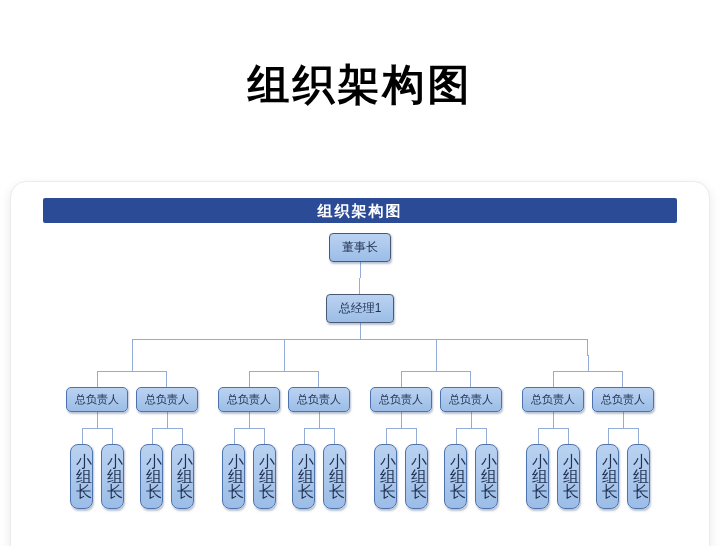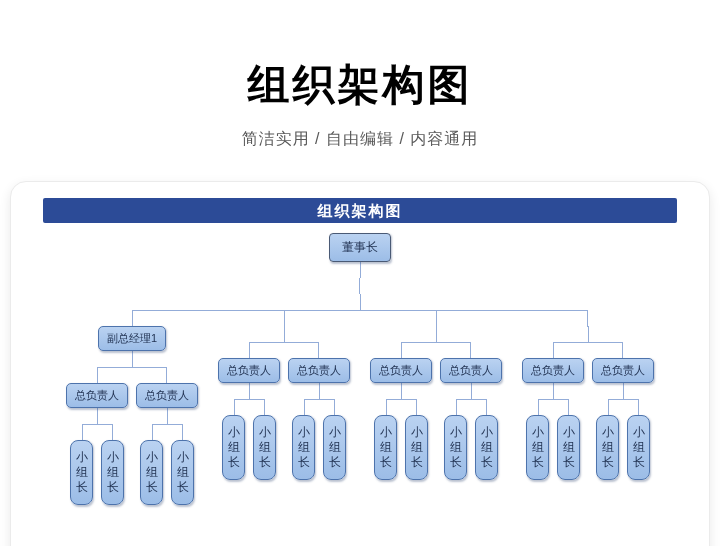--- a/index.html
+++ b/index.html
@@ -72,42 +72,41 @@
     font-size:11px; padding:4px 8px;
     box-shadow:1px 1.5px 2px rgba(60,80,120,.35);
   }
   .node.lvl0, .node.lvl1 {
     font-size:12px; padding:5px 12px; min-width:58px;
     border-color:var(--top-node-border,#4a5a75); border-radius:4px;
   }
   .node.leaf {
     white-space:normal; word-break:break-all;
     width:23px; padding:9px 5px;
-    font-size:12px; line-height:15px;
+    font-size:16px; line-height:15px;
     border-radius:8px;
   }
 </style>
 </head>
 <body>
 
 <div class="page">
   <h1 class="page-title">组织架构图</h1>
-  <div class="page-subtitle">简洁实用 / 自由编辑 / 内容通用</div>
 
   <div class="card">
     <div class="card-header">组织架构图</div>
     <div class="tree">
         <ul>
           <li class="d0">
             <div class="node lvl0">董事长</div>
             <ul>
               <li class="d1">
+                <div class="node lvl1">总经理1</div>
                 <ul>
                   <li class="d2">
-                    <div class="node lvl2">副总经理1</div>
                     <ul>
                       <li class="d3">
                         <div class="node lvl3">总负责人</div>
                         <ul>
                           <li class="d4">
                             <div class="node lvl4 leaf">小组长</div>
                           </li>
                           <li class="d4">
                             <div class="node lvl4 leaf">小组长</div>
                           </li>

